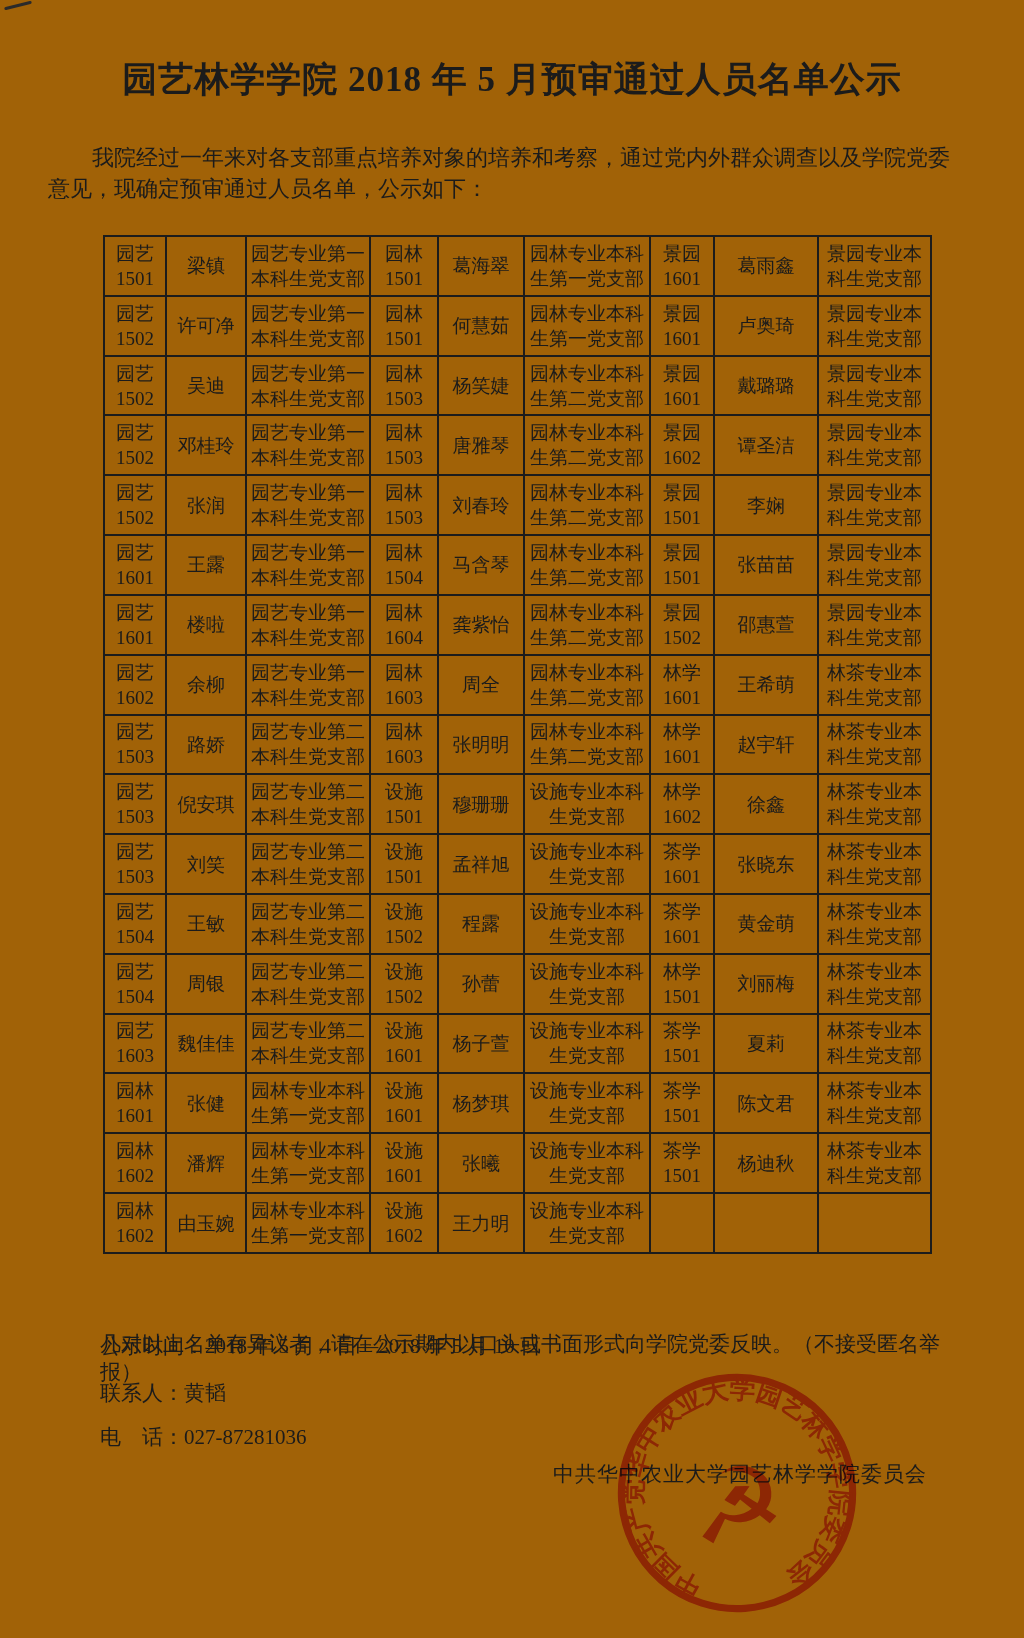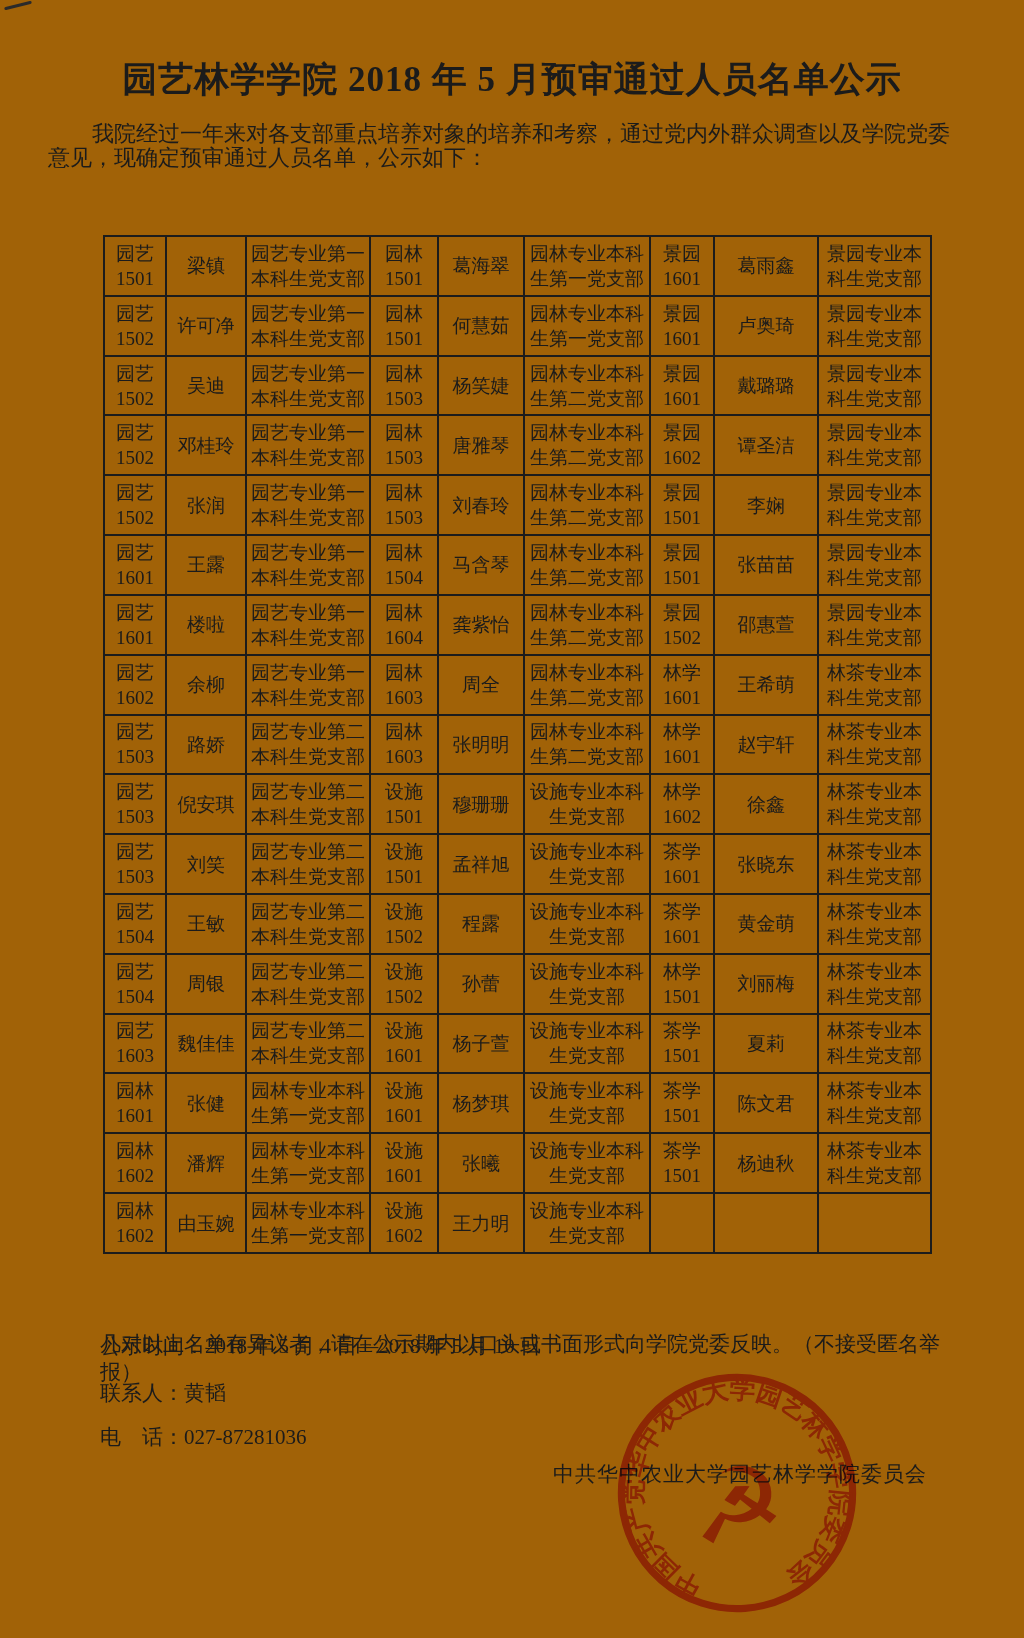--- a/index.html
+++ b/index.html
@@ -10,22 +10,22 @@
   }
   .corner-mark{
     position:absolute;left:4px;top:4px;width:28px;height:3px;background:#2a2a2a;
     transform:rotate(-14deg);border-radius:2px;
   }
   .doc-title{
     position:absolute;top:56px;left:0;right:0;text-align:center;
     font-size:35px;font-weight:bold;letter-spacing:1px;
   }
   .intro{
-    position:absolute;left:48px;top:122px;width:918px;
-    font-size:22px;line-height:24px;text-indent:44px;white-space:pre-line;
+    position:absolute;left:48px;top:142px;width:918px;
+    font-size:22px;line-height:31px;text-indent:44px;white-space:pre-line;
   }
   table.roster{
     position:absolute;left:103px;top:235px;width:827px;height:1019px;
     border-collapse:collapse;table-layout:fixed;
   }
   table.roster td{
     border:2px solid #1c1c1c;text-align:center;vertical-align:middle;
     padding:2px 2px;font-size:19px;line-height:25px;overflow:hidden;
   }
   td.col-class{white-space:pre-line;border-radius:21px;}

